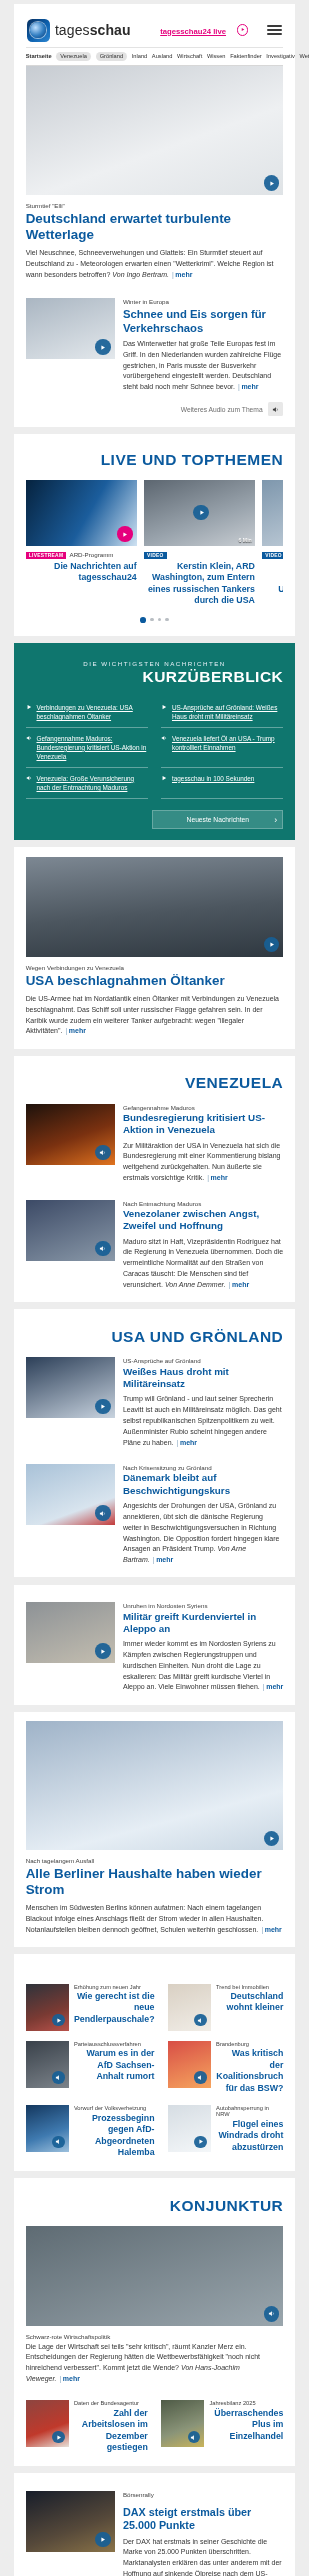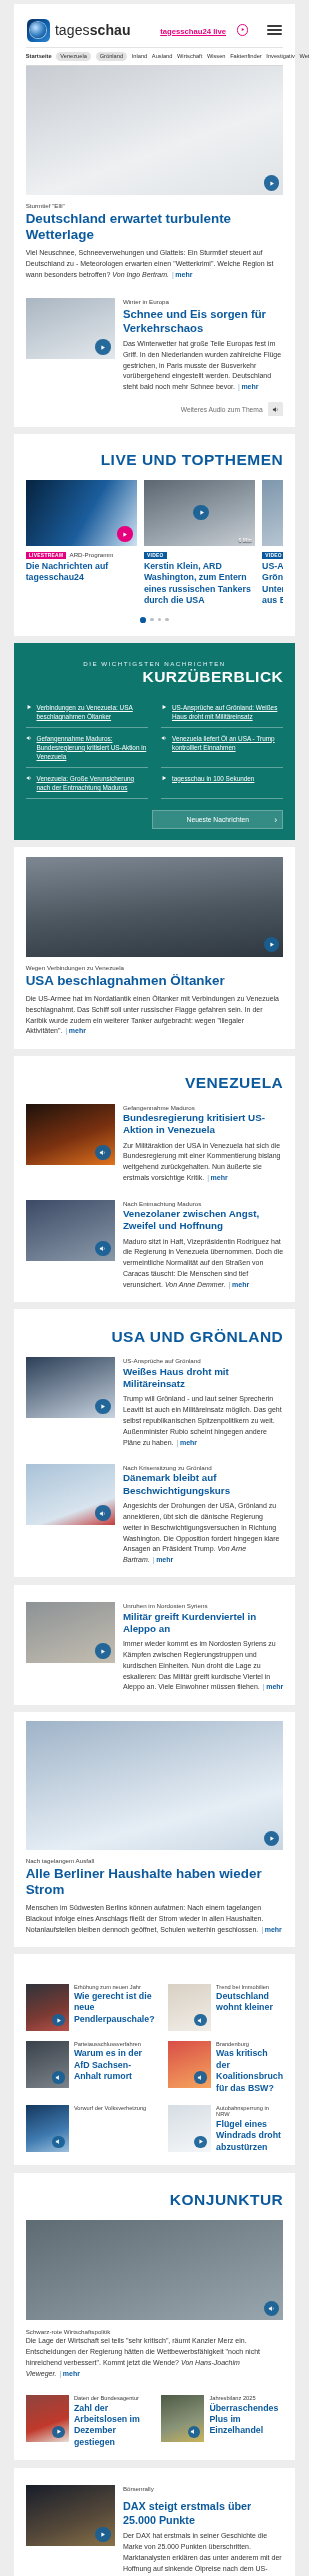--- a/index.html
+++ b/index.html
@@ -59,21 +59,21 @@
   .g-brick  { background:linear-gradient(160deg,#8d4540,#c0392b 60%,#e6e0d8); }
   .g-markt  { background:linear-gradient(160deg,#4e5a46,#8a9478 60%,#c9b45a); }
   .g-bull   { background:linear-gradient(160deg,#171d2a,#56493a 60%,#8a7348); }
   .g-studio { background:linear-gradient(160deg,#14375e,#3f7ab0 60%,#9cc0dd); }
   .g-mast   { background:linear-gradient(160deg,#d6dde3,#f4f7f9); }
 
   
   .topline { font-size:6.2px; color:#3d3d3d; margin-bottom:1.5px; }
   .h-lg { font-size:13.4px; line-height:1.18; font-weight:700; color:#0b5a9e; margin:2.1px 0 5.2px; }
   .h-md { font-size:9.8px; line-height:1.25; font-weight:700; color:#0b5a9e; margin:1px 0 4.1px; }
-  .h-sm { font-size:8.8px; line-height:1.3; font-weight:700; color:#0b5a9e; margin:1px 0; }
+  .h-sm { font-size:8.8px; line-height:1.3; font-weight:700; color:#0b5a9e; margin:1px 0;text-align:right; }
   .h-lg a,.h-md a,.h-sm a { color:inherit; text-decoration:none; }
   .teaser { font-size:7px; line-height:1.55; color:#333; }
   .teaser em { font-style:italic; }
   .more { color:#0b5a9e; font-weight:700; text-decoration:none; font-size:7px; }
   .sep { color:#8aa8c0; margin:0 1.5px 0 3.1px; font-weight:400; }
   .story-body { padding-top:7.2px; }
 
   .sec-top { text-align:center; font-size:6.2px; letter-spacing:1.5px; color:#4a4a4a; }
   .sec-title { text-align:right; font-size:15.5px; letter-spacing:0.5px; font-weight:600; color:#0b5a9e; margin:1px 0 11.3px; }
   .blue .sec-top { color:#e8f1f8; }
@@ -456,20 +456,21 @@
       <div class="cell">
         <div class="thumb-sm g-studio">
             <span class="media-btn" style="width:12.4px;height:12.4px;">
               <svg viewBox="0 0 24 24">
                 <path d="M3 9v6h4l6 5V4L7 9H3z"></path>
               </svg>
             </span>
           </div>
         <div class="txt">
             <div class="topline">Vorwurf der Volksverhetzung</div>
+            <h3 class="h-sm"><a href="#">Prozessbeginn gegen AfD-Abgeordneten Halemba</a></h3>
           </div>
       </div>
       <div class="cell">
         <div class="thumb-sm g-mast">
             <span class="media-btn" style="width:12.4px;height:12.4px;">
               <svg viewBox="0 0 24 24">
                 <path d="M8 5l12 7-12 7z"></path>
               </svg>
             </span>
           </div>

